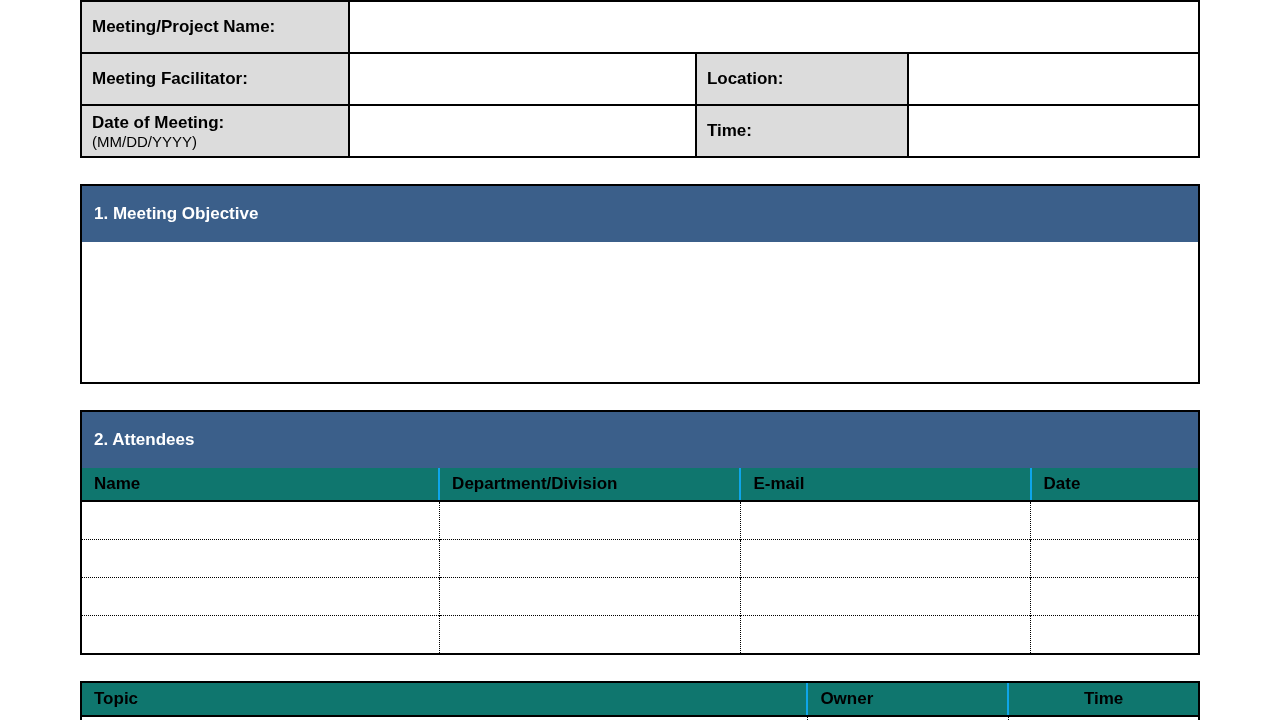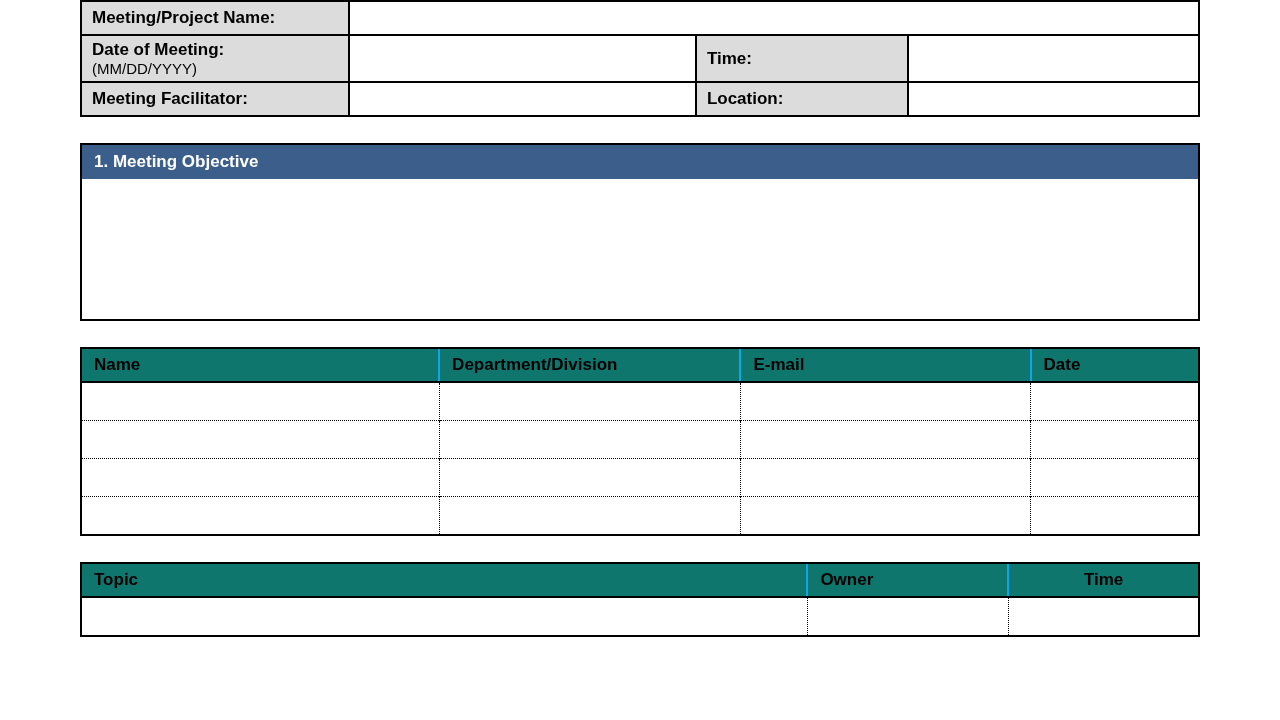--- a/index.html
+++ b/index.html
@@ -16,21 +16,21 @@
     padding: 0 80px;
   }
 
   
   .hdr-table {
     width: 100%;
     border-collapse: collapse;
   }
   .hdr-table td {
     border: 2px solid #000;
-    height: 34px;
+    height: 52px;
     padding: 4px 10px;
     font-size: 17px;
     vertical-align: middle;
   }
   .hdr-label {
     background: #dcdcdc;
     font-weight: bold;
     white-space: nowrap;
   }
   .hdr-sub {
@@ -43,21 +43,21 @@
   
   .section {
     margin-top: 26px;
     border: 2px solid #000;
   }
   .section-header {
     background: #3b5f8a;
     color: #fff;
     font-weight: bold;
     font-size: 17px;
-    padding: 7px 12px;
+    padding: 18px 12px;
   }
   .section-body {
     background: #fff;
     min-height: 140px;
   }
 
   
   .inner {
     width: 100%;
     border-collapse: collapse;
@@ -95,43 +95,44 @@
 
 <div class="page">
 
   <table class="hdr-table">
     <tbody>
         <tr>
       <td class="hdr-label" style="width:24%;">Meeting/Project Name:</td>
       <td class="hdr-val" colspan="3"></td>
     </tr>
     <tr>
+      <td class="hdr-label">Meeting Facilitator:</td>
+      <td class="hdr-val"></td>
+      <td class="hdr-label">Location:</td>
+      <td class="hdr-val"></td>
+    </tr>
+    <tr>
       <td class="hdr-label">
         <span>Date of Meeting:</span>
         <span class="hdr-sub">(MM/DD/YYYY)</span>
       </td>
       <td class="hdr-val" style="width:31%;"></td>
       <td class="hdr-label" style="width:19%;">Time:</td>
       <td class="hdr-val" style="width:26%;"></td>
-    </tr>
-    <tr>
-      <td class="hdr-label">Meeting Facilitator:</td>
-      <td class="hdr-val"></td>
-      <td class="hdr-label">Location:</td>
-      <td class="hdr-val"></td>
     </tr>
   </tbody>
     </table>
 
   <div class="section">
     <div class="section-header">1. Meeting Objective</div>
     <div class="section-body"></div>
   </div>
 
   <div class="section">
+    <div class="section-header">2. Attendees</div>
     <table class="inner attendees">
       <thead>
         <tr>
           <th>Name</th>
           <th>Department/Division</th>
           <th>E-mail</th>
           <th>Date</th>
         </tr>
       </thead>
       <tbody>

